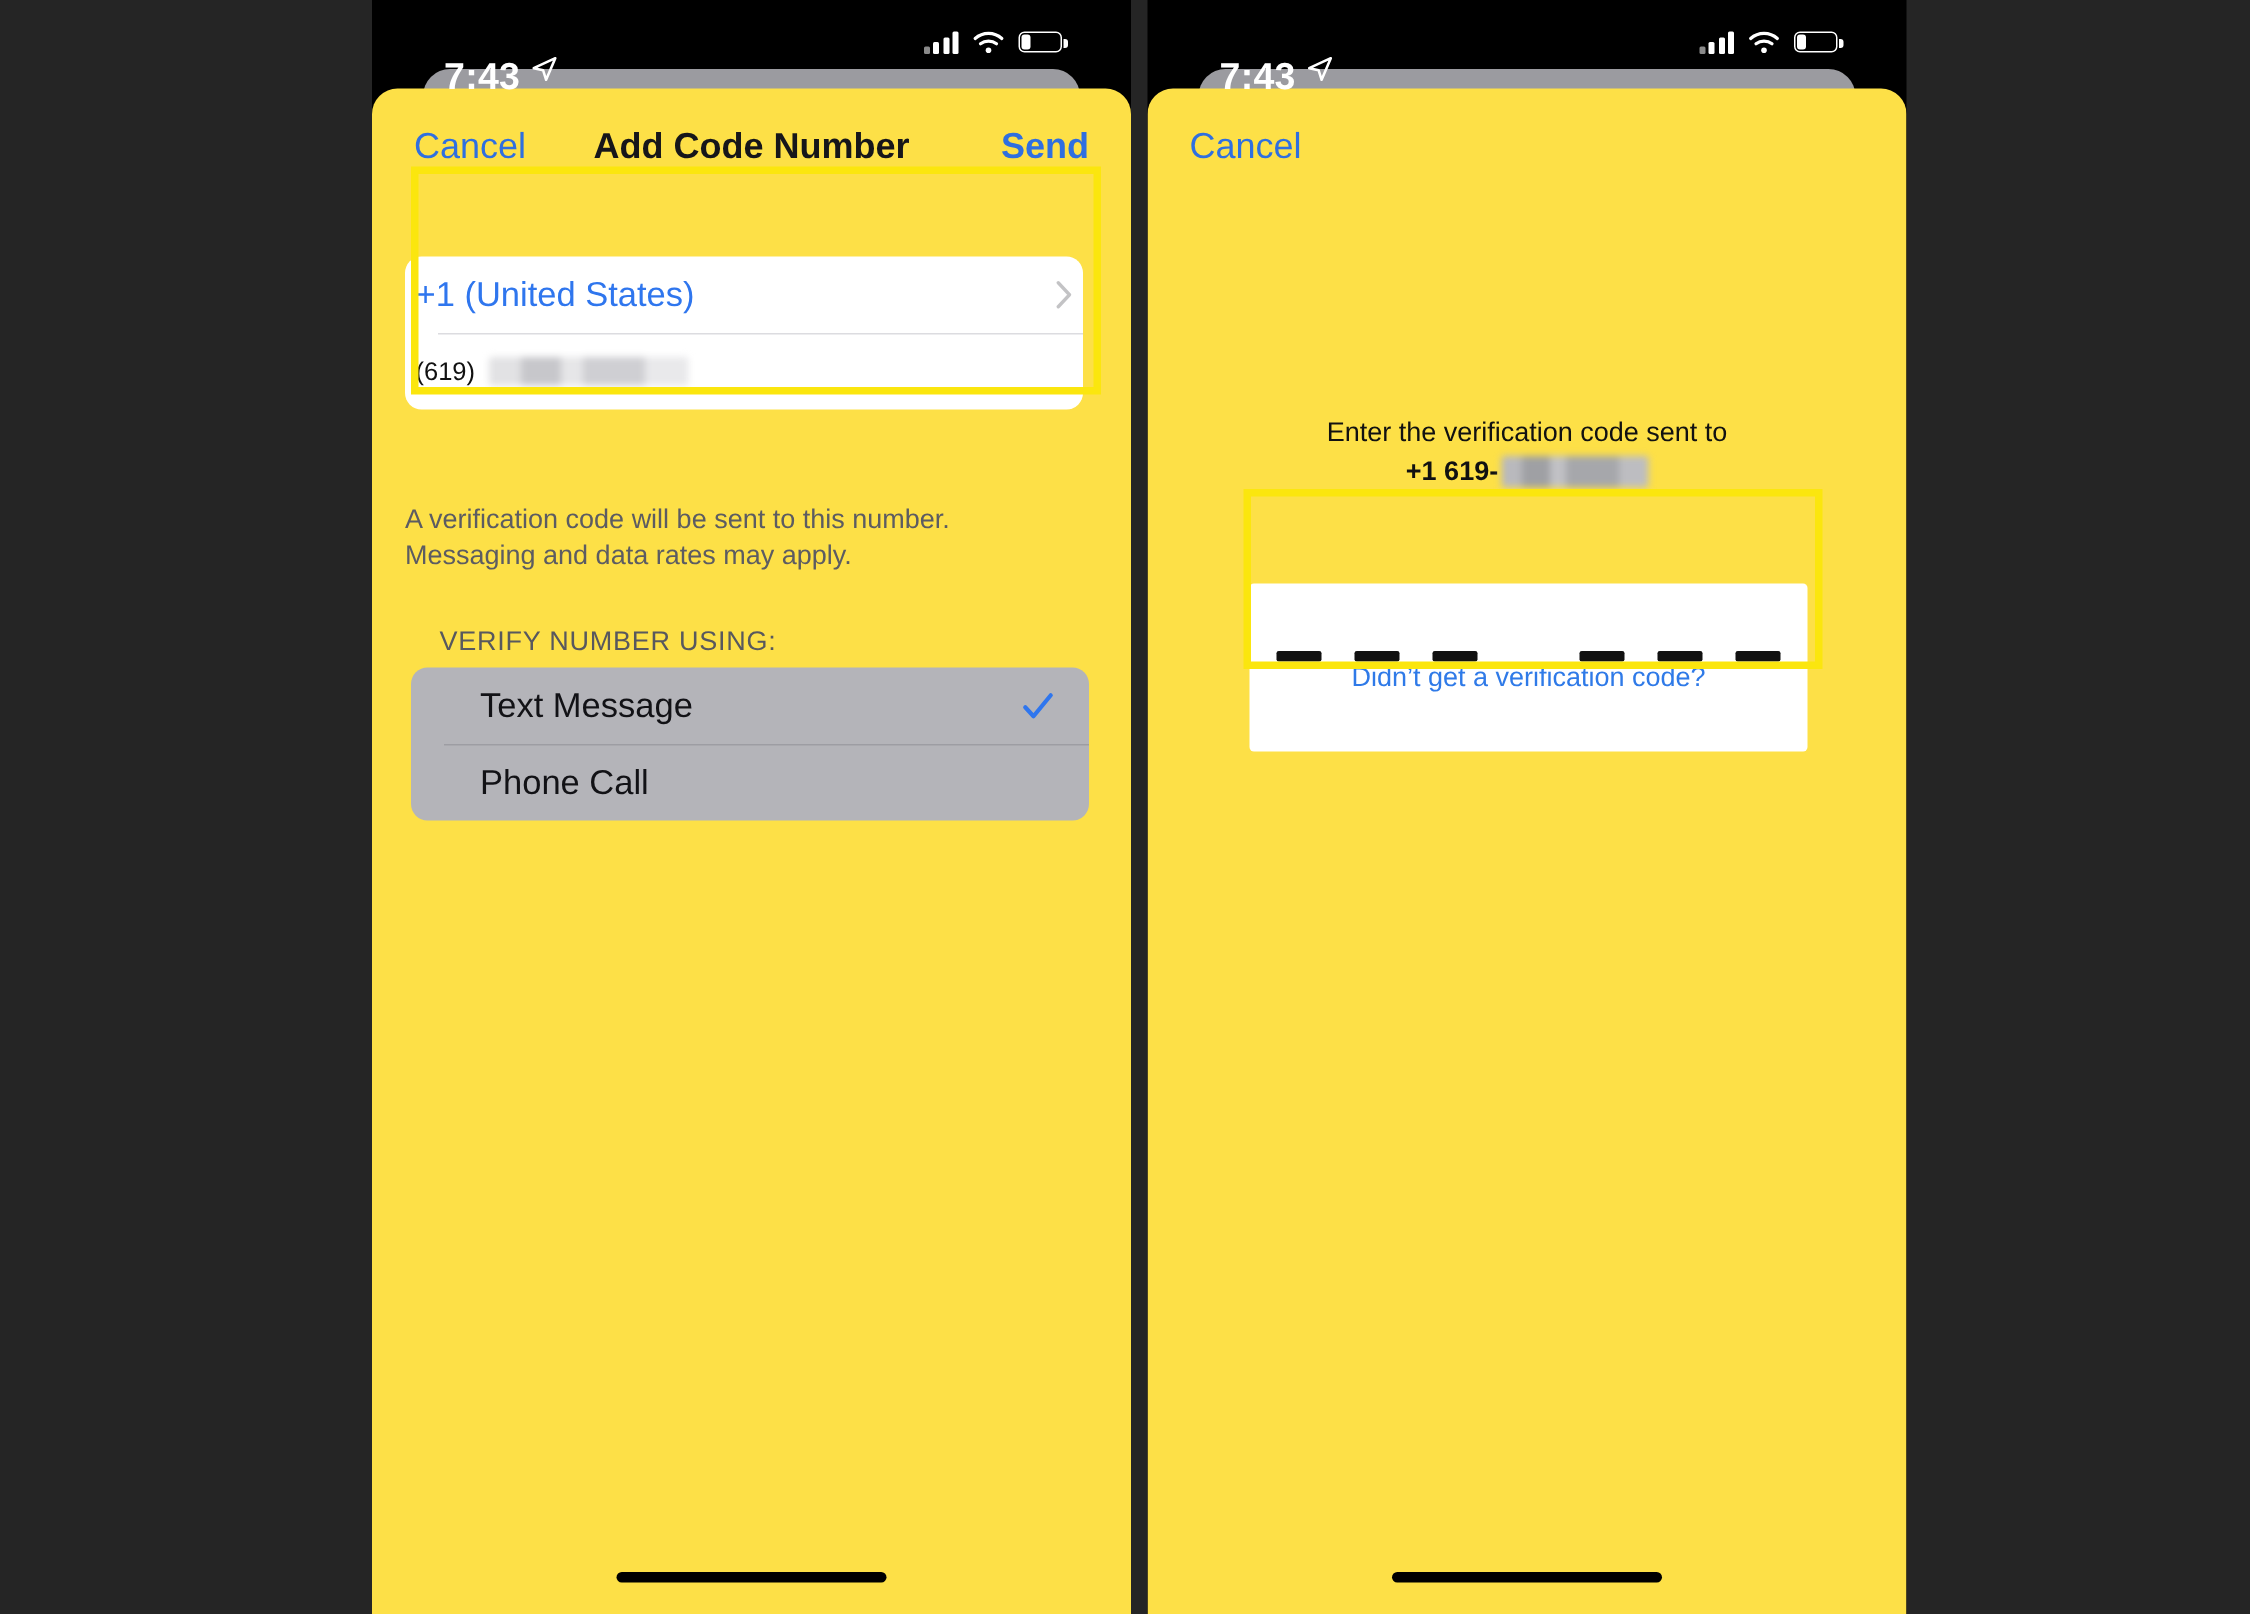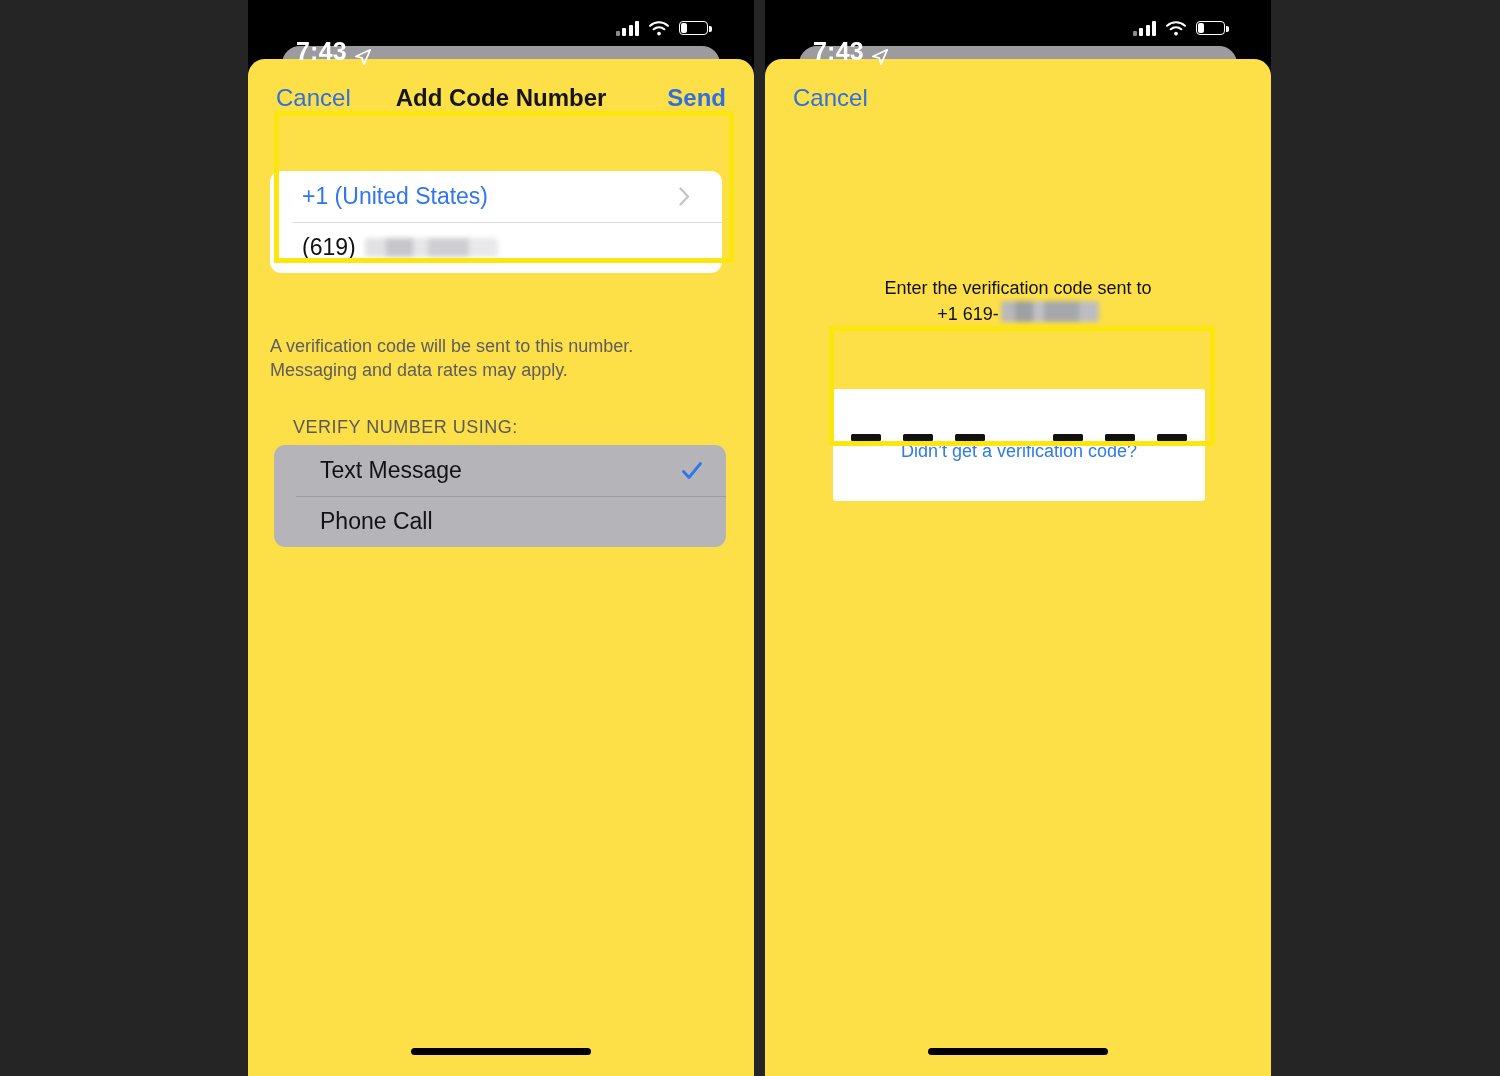--- a/index.html
+++ b/index.html
@@ -15,21 +15,21 @@
   .phone { position:absolute; top:0; height:1076px; background:#000; overflow:hidden; }
   #phone-left  { left:248px; width:506px; }
   #phone-right { left:765px; width:506px; }
 
   
   .status-bar {
     position:absolute; top:0; left:0; right:0; height:56px;
     display:flex; align-items:center; justify-content:space-between;
     padding:0 46px 0 48px; color:#fff; z-index:40;
   }
-  .status-left { display:flex; align-items:flex-end; gap:7px;margin-top:47px; }
+  .status-left { display:flex; align-items:flex-start; gap:7px;margin-top:47px; }
   .status-time { font-size:25px; font-weight:600; letter-spacing:.2px; color:#fff; }
   .loc-arrow { width:18px; height:18px; display:block; }
   .status-right { display:flex; align-items:center; gap:9px; }
   .signal { display:flex; align-items:flex-end; gap:2.5px; height:15px; }
   .signal i { display:block; width:4px; background:#fff; border-radius:1px; }
   .signal i.b1 { height:5px;  background:#8a8a8a; }
   .signal i.b2 { height:8px;  }
   .signal i.b3 { height:11px; }
   .signal i.b4 { height:15px; }
   .wifi { width:22px; height:16px; display:block; }
@@ -75,27 +75,27 @@
   #highlight-phone-field { left:274px; top:170px; width:460px; height:152px; }
   #highlight-code-field  { left:829px; top:385px; width:386px; height:120px; }
 
   
   .form-card {
     position:absolute; left:22px; top:112px; width:452px;
     background:#fff; border-radius:11px; overflow:hidden; z-index:20;
   }
   .form-row {
     height:51px; display:flex; align-items:center;
-    padding:0 32px; position:relative;
+    padding:0 7px; position:relative;
   }
   .form-row + .form-row::before {
     content:""; position:absolute; left:22px; right:0; top:0; height:1px; background:#dcdce0;
   }
   .row-label-blue { font-size:23px; color:#2f76ee; }
-  .row-label-dark { font-size:23px; color:#111; }
+  .row-label-dark { font-size:17px; color:#111; }
   .chevron { margin-left:auto; width:11px; height:19px; display:block; opacity:.45; }
   .redact {
     display:inline-block; height:19px; margin-left:9px; border-radius:2px;
     background:linear-gradient(90deg,#e2e2e4 0 16%,#c7c7cb 16% 36%,#e6e6e8 36% 47%,#cfcfd3 47% 78%,#e9e9eb 78% 100%);
     filter:blur(2.6px);
   }
   .redact.w-phone { width:133px; }
   .redact.w-code  { width:98px; height:21px; margin-left:2px;
     background:linear-gradient(90deg,#b9b9bd 0 14%,#9fa0a4 14% 33%,#c1c1c5 33% 44%,#a6a7ab 44% 80%,#bdbdc1 80% 100%); }
 
@@ -120,21 +120,21 @@
     content:""; position:absolute; left:22px; right:0; top:0; height:1px; background:#9d9da3;
   }
   .option-label { font-size:23px; color:#121216;margin-left:24px; }
   .check { margin-left:auto; width:24px; height:24px; display:block; }
 
   
   .verify-prompt {
     position:absolute; left:0; right:0; top:216px; z-index:18;
     text-align:center; font-size:18px; color:#111; line-height:1.45;
   }
-  .verify-number { font-weight:400; display:flex; align-items:flex-start; justify-content:center; }
+  .verify-number { font-weight:700; display:flex; align-items:center; justify-content:center; }
   .code-card {
     position:absolute; left:68px; top:330px; width:372px; height:112px;
     background:#fff; border-radius:3px; z-index:20;
     display:flex; flex-direction:column; align-items:center; justify-content:center;
   }
   .code-dashes { display:flex; align-items:center; gap:22px; margin-top:6px; }
   .dash { width:30px; height:7px; background:#111; border-radius:1.5px; }
   .dash-gap { width:24px; }
   .code-link { font-size:18px; color:#2f7ae8; }
 

